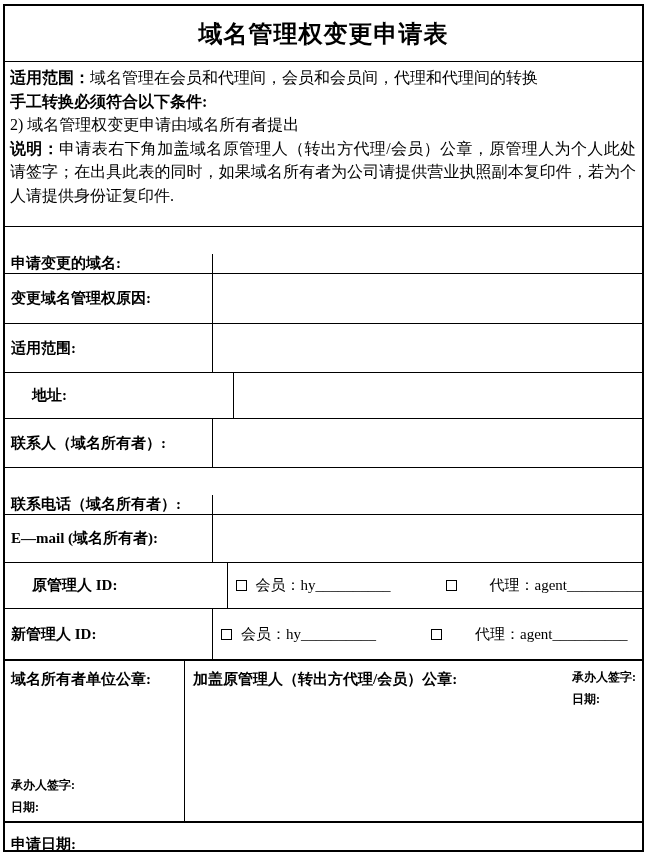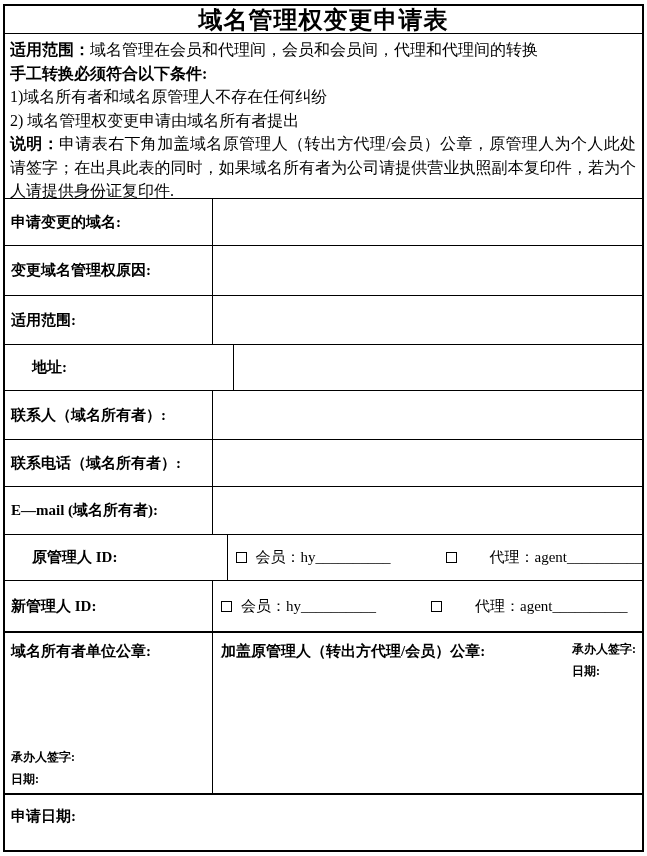--- a/index.html
+++ b/index.html
@@ -19,21 +19,21 @@
     position: absolute; left: 3px; top: 4px;
     width: 641px; height: 848px;
     border: 2px solid #000000;
     display: flex; flex-direction: column;
     background: #ffffff;
   }
   .row { width: 100%; border-bottom: 1px solid #000000; display: flex; flex-shrink: 0; }
   .row.thick-bottom { border-bottom-width: 2px; }
   .row.no-bottom { border-bottom: none; }
 
-  .title-row { height: 28px; align-items: center; justify-content: center; }
+  .title-row { height: 56px; align-items: center; justify-content: center; }
   .title-text { font-size: 24px; font-weight: bold; letter-spacing: 1px; }
 
   .instructions { height: 165px; display: block; font-size: 16px; line-height: 23.5px; padding: 4px 6px 12px 5px; }
   .instructions p { text-align: justify; }
   .b { font-weight: bold; }
 
   .field-row .label-cell {
     width: 208px; border-right: 1px solid #000000;
     display: flex; align-items: center;
     padding-left: 6px;
@@ -48,51 +48,50 @@
   .cb-group { display: flex; align-items: center; white-space: nowrap; }
   .cb-group + .cb-group { margin-left: 55px; gap: 24px; }
   .checkbox {
     display: inline-block; width: 11px; height: 11px;
     border: 1px solid #000000; margin-right: 9px;
     background: #ffffff; flex-shrink: 0;
   }
 
   .stamp-row { height: 162px; }
   .stamp-row .stamp-left {
-    width: 208px; border-right: 1px solid #000000;
+    width: 180px; border-right: 1px solid #000000;
     display: flex; flex-direction: column; justify-content: space-between;
     padding: 5px 4px 3px 6px;
   }
   .stamp-row .stamp-right {
     flex: 1;
     display: flex; flex-direction: row; justify-content: space-between;
     padding: 5px 6px 3px 8px;
   }
   .stamp-top { font-weight: bold; font-size: 15px; line-height: 27px; }
   .stamp-bottom { font-weight: bold; font-size: 12px; line-height: 22px; }
 
   .final-row { height: 43px; align-items: center; padding-left: 6px; font-weight: bold; font-size: 15px; }
 
-  .h47 { height: 47px; } .h50 { height: 50px; } .h49 { height: 49px; }
+  .h47 { height: 47px; align-items: flex-end; } .h50 { height: 50px; } .h49 { height: 49px; }
   .h46 { height: 46px; padding-left: 21px; } .h48 { height: 48px; } .h52 { height: 52px; }
 </style>
 </head>
 <body>
 
 <div class="sheet">
   <div class="form-frame">
 
     <div class="row title-row">
       <div class="title-text">域名管理权变更申请表</div>
     </div>
 
     <div class="row instructions">
       <p><span class="b">适用范围：</span><span>域名管理在会员和代理间，会员和会员间，代理和代理间的转换</span></p>
       <p class="b">手工转换必须符合以下条件:</p>
-      <p>1)域名所有者和域名原管理人不存在任何纠纷</p>
       <p>2) 域名管理权变更申请由域名所有者提出</p>
       <p><span class="b">说明：</span><span>申请表右下角加盖域名原管理人（转出方代理/会员）公章，原管理人为个人此处请签字；在出具此表的同时，如果域名所有者为公司请提供营业执照副本复印件，若为个人请提供身份证复印件.</span></p>
     </div>
 
     <div class="row field-row h47">
       <div class="label-cell">
           <span>申请变更的域名:</span>
         </div>
       <div class="value-cell"></div>
     </div>

